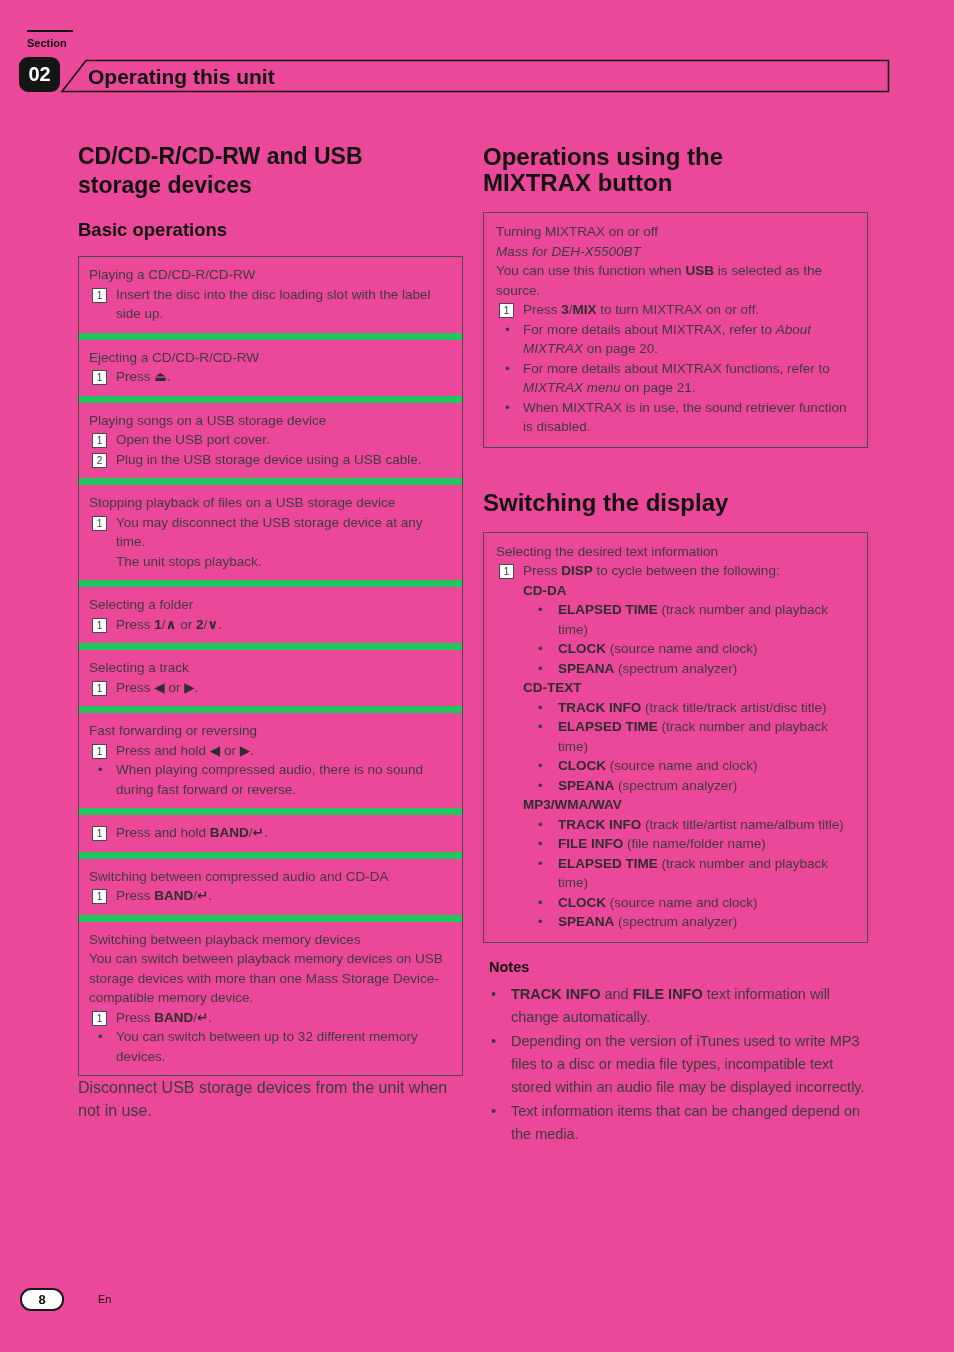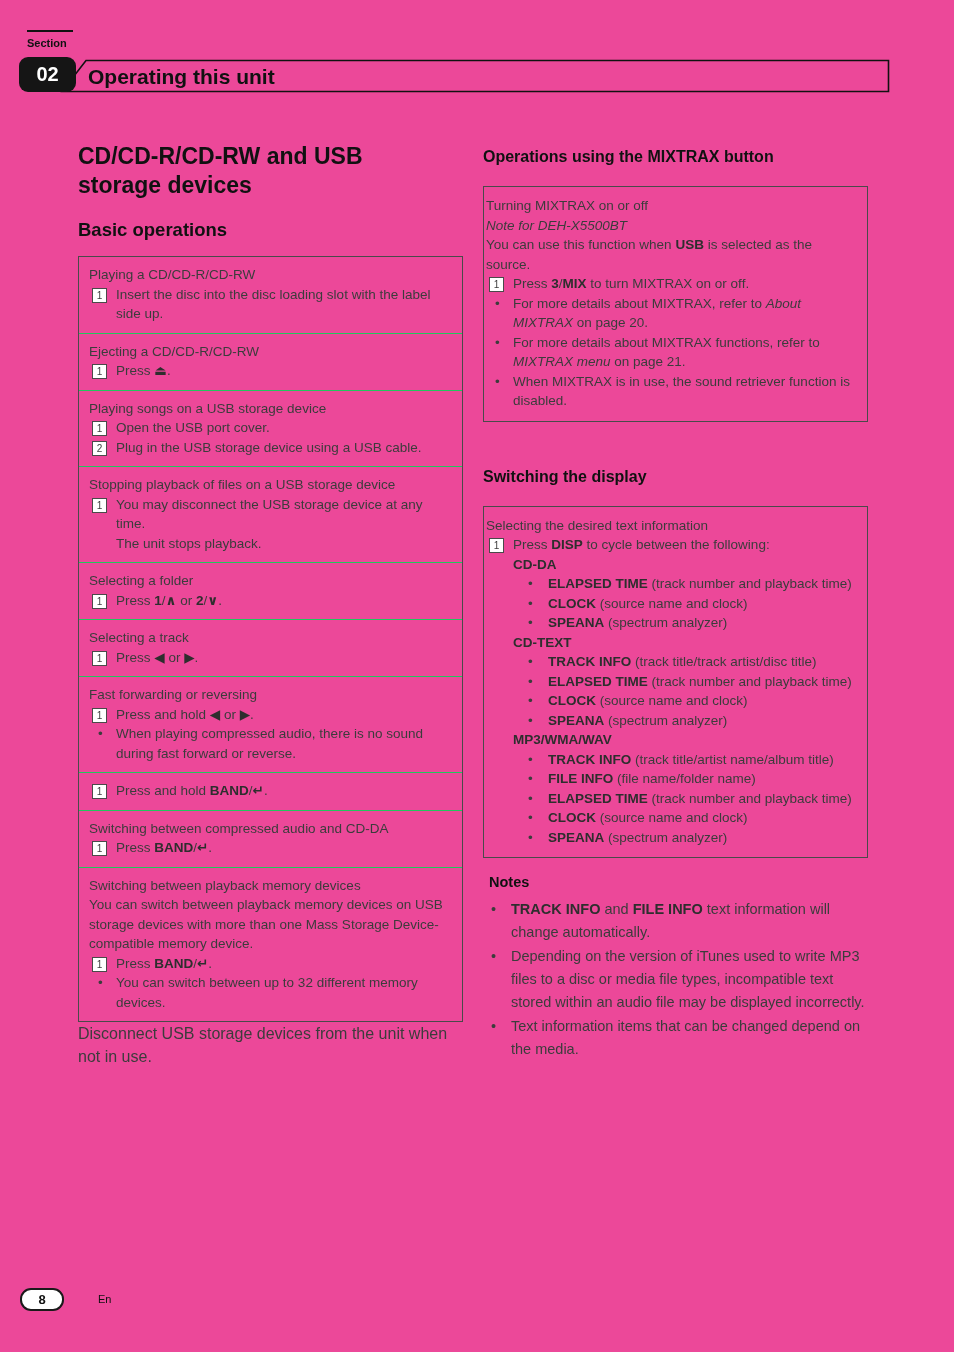--- a/index.html
+++ b/index.html
@@ -2,35 +2,35 @@
 <html><head>
 <meta charset="utf-8">
 <style>
   html,body{margin:0;padding:0;background:#f2f2f2;}
   .page{position:relative;width:954px;height:1352px;background:#ec4899;
         font-family:"Liberation Sans","DejaVu Sans",sans-serif;color:#3c3c3c;overflow:hidden;}
   
   .section-rule{position:absolute;left:27px;top:30px;width:46px;border-top:2px solid #111;}
   .section-label{position:absolute;left:27px;top:37px;font-size:11px;font-weight:bold;color:#111;}
   .title-tab{position:absolute;left:0;top:0;}
-  .badge02{position:absolute;left:19px;top:57px;width:57px;height:35px;background:#151515;color:#fff;
+  .badge02{position:absolute;left:19px;top:57px;width:41px;height:35px;background:#151515;color:#fff;
            border-radius:9px;display:flex;align-items:center;justify-content:center;
            font-size:20px;font-weight:bold;}
   .page-title{position:absolute;left:88px;top:65px;font-size:21px;font-weight:bold;color:#111;}
   
   .main{position:absolute;left:78px;top:142px;width:810px;display:flex;gap:20px;}
   .col{width:385px;}
   h1{font-size:23px;line-height:29px;margin:0 0 18px 0;max-width:335px;color:#111;font-weight:bold;}
   h2{font-size:18.5px;line-height:23px;margin:0 0 15px 0;color:#111;font-weight:bold;}
-  .rh{font-size:16px;line-height:26px;margin:2px 0 16px 0;max-width:345px;}
+  .rh{font-size:24px;line-height:26px;margin:2px 0 16px 0;max-width:345px;}
   .rh2{margin-top:42px;}
   
   .opbox{border:1px solid #4a4a4a;}
-  .opbox.flat{padding:9px 10px 10px 2px;}
-  .opbox.sectioned .box-section{padding:8px 10px 9px 10px;border-top:1px solid #22c55e;}
+  .opbox.flat{padding:9px 10px 10px 12px;}
+  .opbox.sectioned .box-section{padding:8px 10px 9px 10px;border-top:7px solid #22c55e;}
   .opbox.sectioned .box-section:first-child{border-top:none;}
   
   .blk{position:relative;font-size:13.5px;line-height:19.5px;color:#3c3c3c;}
   .blk-step,.blk-cont,.blk-boldline{padding-left:27px;}
   .stepnum{position:absolute;left:3px;top:3px;width:13px;height:13px;border:1px solid #4a4a4a;
            font-size:10px;line-height:13px;text-align:center;background:#fff;color:#3c3c3c;}
   .blk-bullet{padding-left:27px;}
   .blk-bullet .dot{position:absolute;left:9px;}
   .blk-bullet2{padding-left:62px;}
   .blk-bullet2 .dot{position:absolute;left:42px;}
@@ -114,21 +114,21 @@
             <div class="blk blk-bullet"><span class="dot">•</span><span>You can switch between up to 32 different memory devices.</span></div>
           </div>
         </div>
       <div class="note-t">Disconnect USB storage devices from the unit when not in use.</div>
     </div>
 
     <div class="col">
       <h2 class="rh">Operations using the MIXTRAX button</h2>
       <div class="opbox flat">
           <div class="blk blk-line"><span>Turning MIXTRAX on or off</span></div>
-          <div class="blk blk-line"><span class="i">Note for DEH-X5500BT</span></div>
+          <div class="blk blk-line"><span class="i">Mass for DEH-X5500BT</span></div>
           <div class="blk blk-line"><span>You can use this function when </span><span class="b">USB</span><span> is selected as the source.</span></div>
           <div class="blk blk-step"><span class="stepnum">1</span><span>Press </span><span class="b">3</span><span>/</span><span class="b">MIX</span><span> to turn MIXTRAX on or off.</span></div>
           <div class="blk blk-bullet"><span class="dot">•</span><span>For more details about MIXTRAX, refer to </span><span class="i">About MIXTRAX</span><span> on page 20.</span></div>
           <div class="blk blk-bullet"><span class="dot">•</span><span>For more details about MIXTRAX functions, refer to </span><span class="i">MIXTRAX menu</span><span> on page 21.</span></div>
           <div class="blk blk-bullet"><span class="dot">•</span><span>When MIXTRAX is in use, the sound retriever function is disabled.</span></div>
         </div>
       <h2 class="rh rh2">Switching the display</h2>
       <div class="opbox flat">
           <div class="blk blk-line"><span>Selecting the desired text information</span></div>
           <div class="blk blk-step"><span class="stepnum">1</span><span>Press </span><span class="b">DISP</span><span> to cycle between the following:</span></div>

